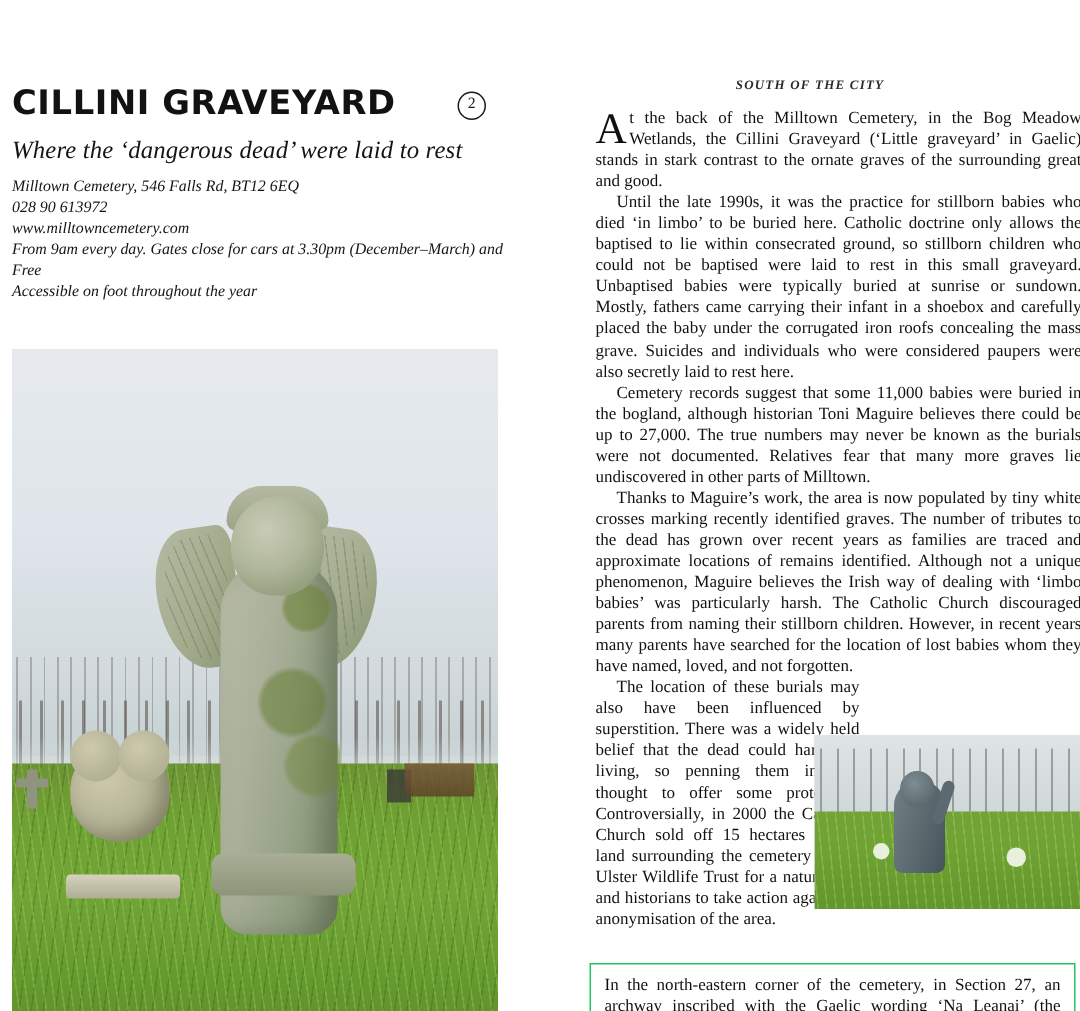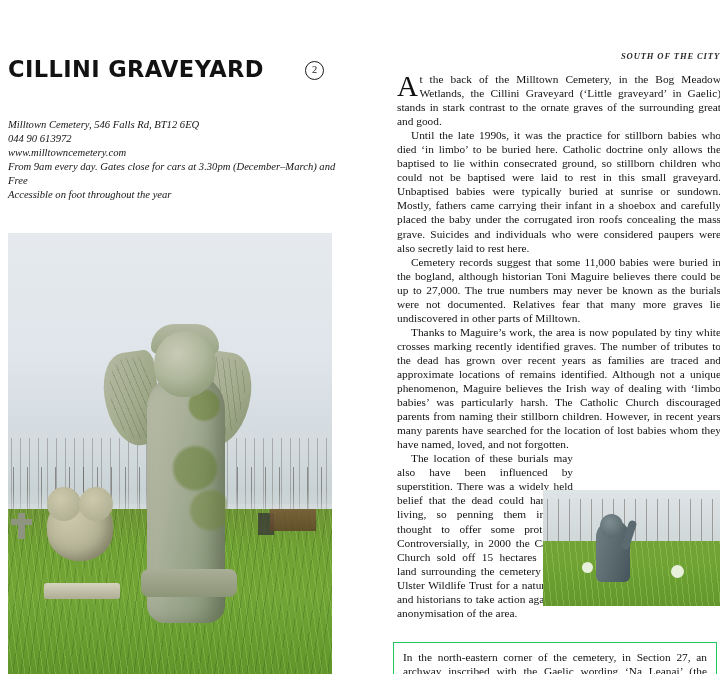--- a/index.html
+++ b/index.html
@@ -290,21 +290,21 @@
 
   
   .page-right {
     position: absolute;
     left: 360px; top: 0;
     width: 360px; height: 674px;
   }
   .running-head {
     position: absolute;
     left: 0; top: 3px; width: 360px;
-    text-align: right;
+    text-align: center;
     font-family: "Liberation Serif", serif;
     font-style: italic;
     font-weight: bold;
     font-size: 8.6px;
     letter-spacing: 0.85px;
     color: #2a2a2a;
   }
   .body-col {
     position: absolute;
     left: 37px; top: 24px;
@@ -363,27 +363,28 @@
 </style>
 </head>
 <body>
 
 <div class="spread">
 
   <div class="page-left">
 
     <div class="entry-head">
       <h1 class="entry-title">CILLINI GRAVEYARD</h1>
+      <p class="entry-subtitle">Where the ‘dangerous dead’ were laid to rest</p>
     </div>
 
     <div class="badge-num">2</div>
 
     <div class="info-block">
       <div>Milltown Cemetery, 546 Falls Rd, BT12 6EQ</div>
-      <div>044 90 613972</div>
+      <div>028 90 613972</div>
       <div>www.milltowncemetery.com</div>
       <div>From 9am every day. Gates close for cars at 3.30pm (December–March) and</div>
       <div>Free</div>
       <div>Accessible on foot throughout the year</div>
     </div>
 
     <div class="photo-main">
       <div class="ph sky"></div>
       <div class="ph treeline"></div>
       <div class="ph treeline2"></div>

